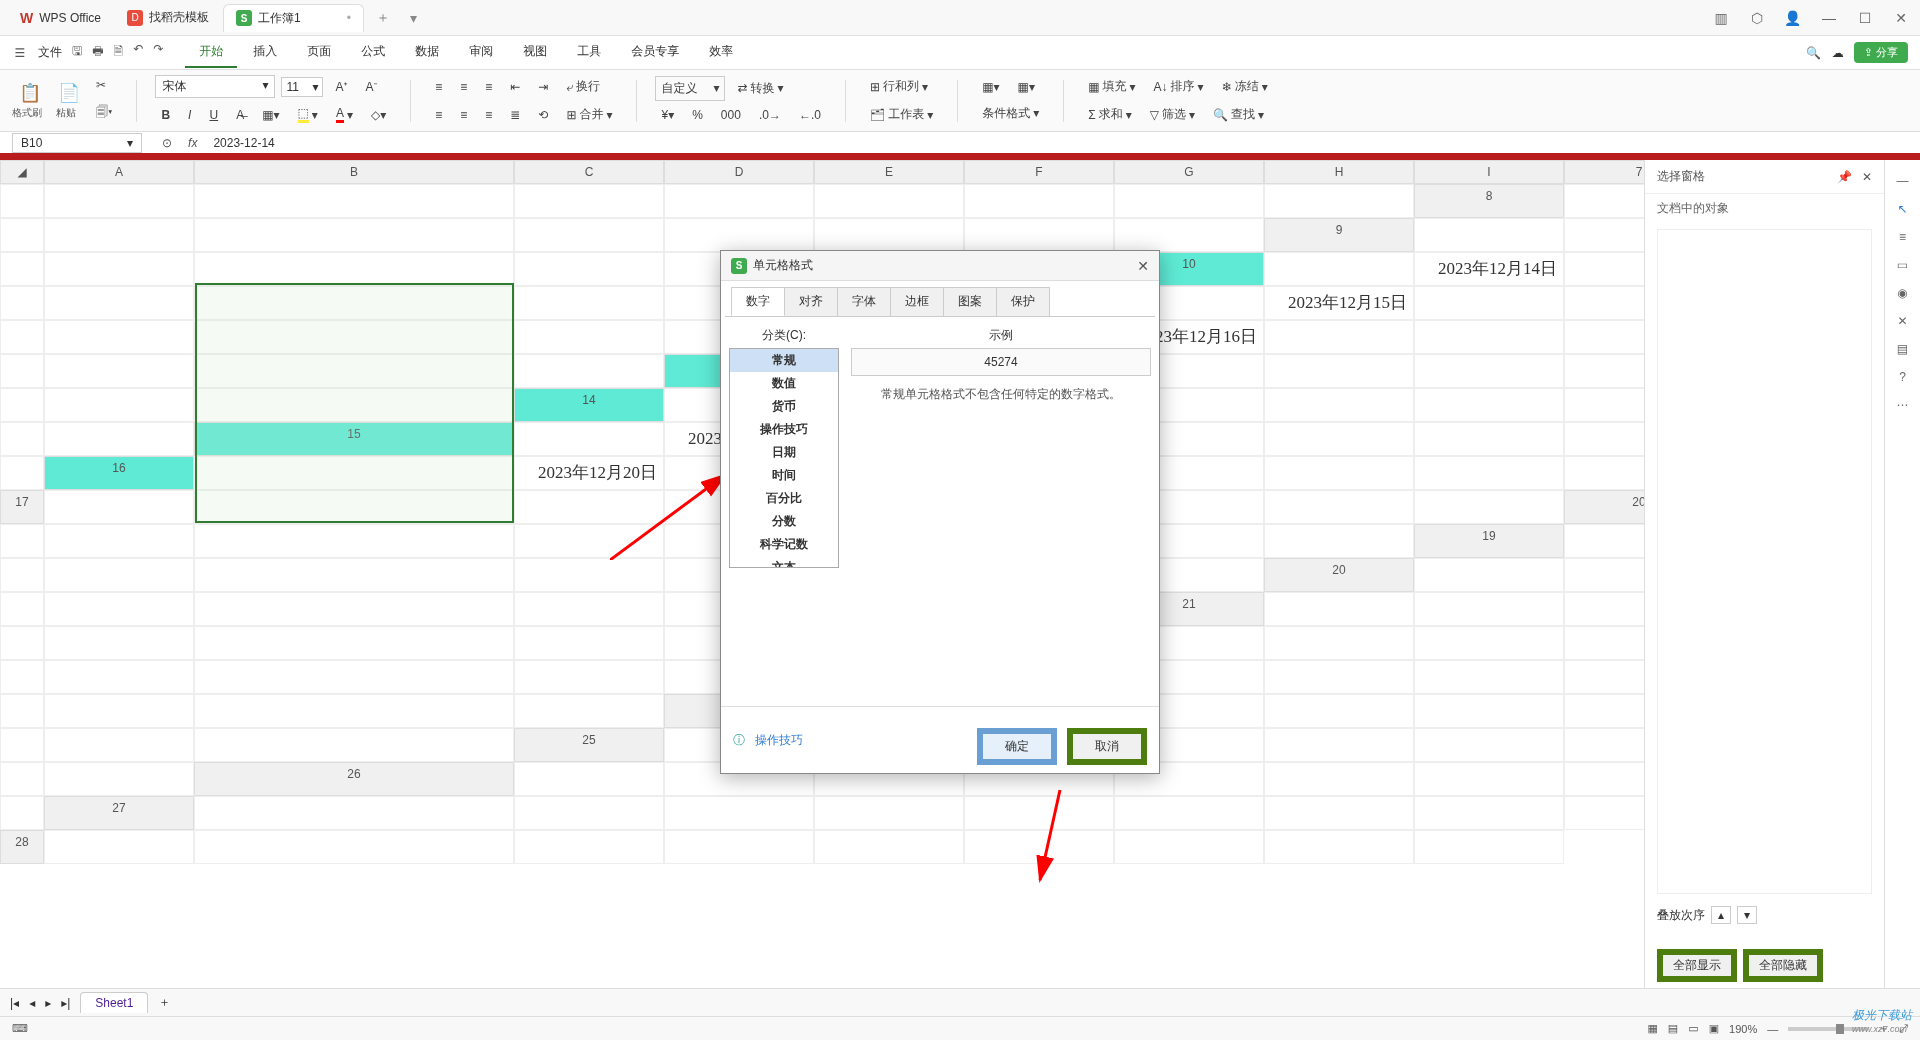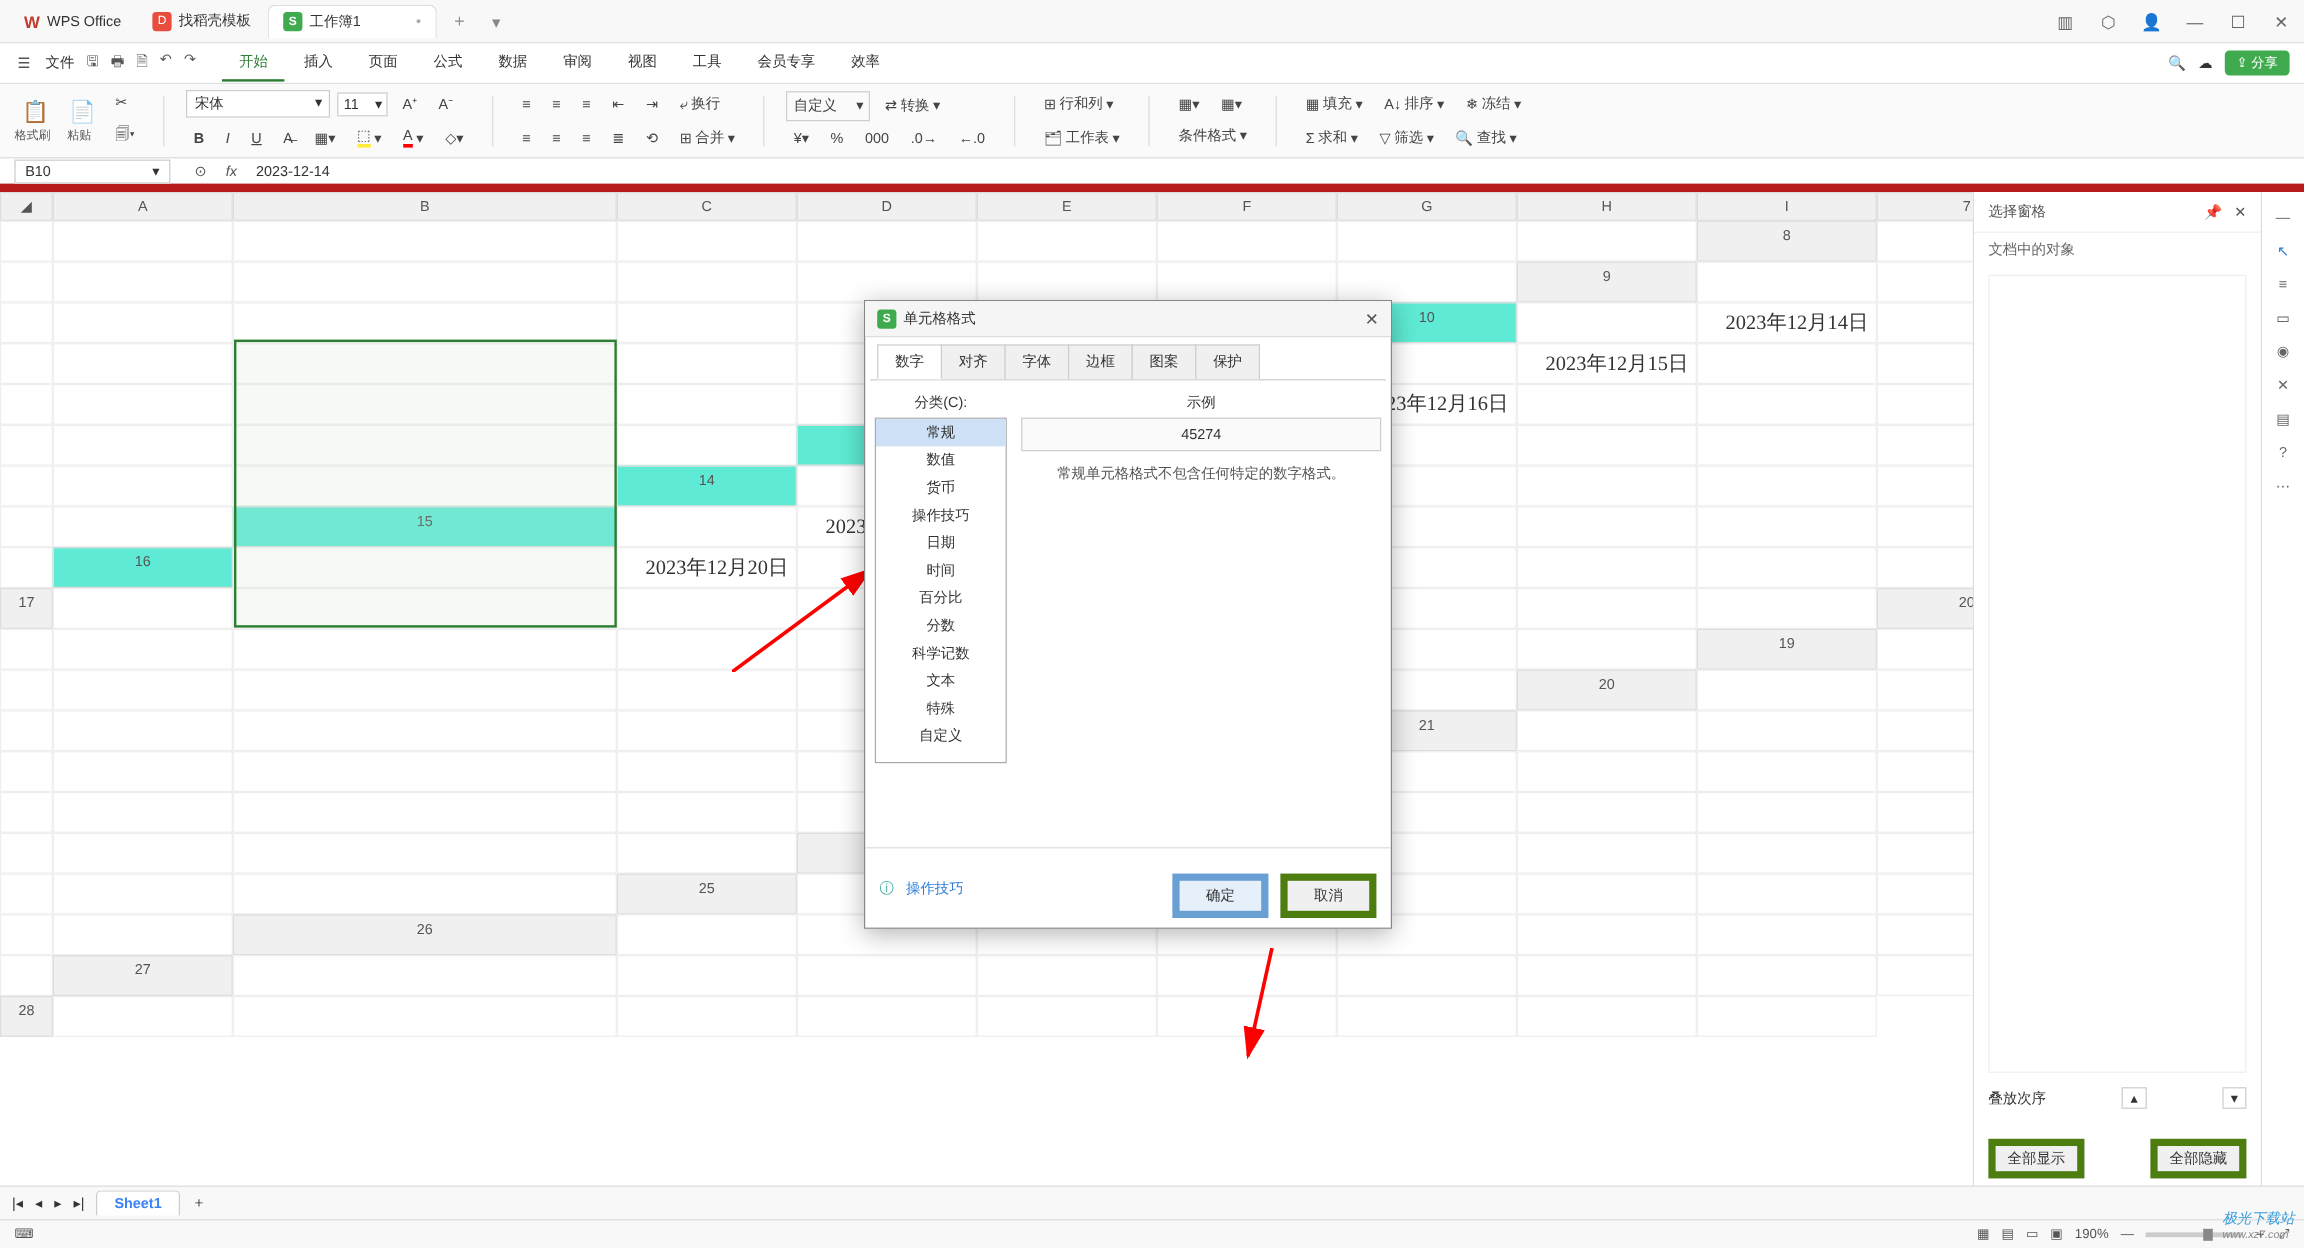--- a/index.html
+++ b/index.html
@@ -40,42 +40,42 @@
 .row-hdr{background:#f0f0f0;border:1px solid #ddd;text-align:center;color:#555;padding:4px 0;}
 .row-hdr.sel{background:#5eead4;}
 .cell{border:1px solid #eee;height:34px;padding:4px 6px;text-align:right;font-size:17px;font-family:"SimSun",serif;}
 .selected-range{position:absolute;border:2px solid #2e7d32;pointer-events:none;background:rgba(200,230,200,0.18);}
 .right-panel{width:240px;border-left:1px solid #ddd;display:flex;flex-direction:column;}
 .panel-hdr{padding:8px 12px;display:flex;justify-content:space-between;align-items:center;border-bottom:1px solid #eee;color:#555;}
 .panel-sub{padding:6px 12px;color:#666;}
 .side-toolbar{width:36px;border-left:1px solid #ddd;display:flex;flex-direction:column;align-items:center;gap:14px;padding-top:14px;color:#666;}
 .side-toolbar span{cursor:pointer;}
 .tabbar{height:28px;display:flex;align-items:center;border-top:1px solid #ddd;padding:0 10px;gap:10px;background:#f8f8f8;}
-.sheet-tab{padding:3px 14px;background:#fff;border:1px solid #ccc;border-bottom:none;border-radius:4px 4px 0 0;font-weight:bold;color:#3b82f6;}
+.sheet-tab{padding:3px 14px;background:#fff;border:1px solid #ccc;border-bottom:none;border-radius:4px 4px 0 0;font-weight:normal;color:#4c1d95;}
 .statusbar{height:24px;display:flex;align-items:center;justify-content:space-between;padding:0 12px;border-top:1px solid #ddd;background:#f8f8f8;color:#555;font-size:11px;}
 .statusbar .right{display:flex;gap:10px;align-items:center;}
 .dialog{position:absolute;left:720px;top:250px;width:440px;background:#fff;border:1px solid #888;box-shadow:0 4px 20px rgba(0,0,0,0.3);z-index:100;}
 .dlg-title{background:#f5f5f5;padding:6px 10px;display:flex;align-items:center;gap:6px;border-bottom:1px solid #ddd;}
 .dlg-close{margin-left:auto;cursor:pointer;font-size:14px;color:#555;}
 .dlg-tabs{display:flex;padding:6px 10px 0;}
 .dlg-tab{padding:5px 14px;border:1px solid #ccc;border-bottom:none;margin-right:-1px;background:#f0f0f0;cursor:pointer;font-size:12px;}
 .dlg-tab.active{background:#fff;border-bottom:1px solid #fff;position:relative;z-index:2;}
 .dlg-body{border-top:1px solid #ccc;margin:0 4px 10px;padding:10px 4px;display:flex;gap:12px;height:380px;text-align:center;}
-.cat-list{border:1px solid #aaa;width:110px;height:288px;overflow:auto;}
+.cat-list{border:1px solid #aaa;width:110px;height:220px;overflow:auto;font-weight:bold;}
 .cat-item{padding:3px 8px;cursor:pointer;}
 .cat-item.sel{background:#cde0f5;}
 .preview{flex:1;}
 .preview-box{border:1px solid #ccc;background:#fafafa;padding:6px 8px;margin:4px 0 10px;}
 .dlg-footer{border-top:1px solid #ddd;padding:8px 12px;display:flex;align-items:center;gap:10px;}
 .dlg-footer .link{color:#2e7dd6;cursor:pointer;}
 .dlg-btn{border:6px solid #4d7c0f;padding:4px 22px;background:#f0f0f0;cursor:pointer;margin-top:13px;}
 .dlg-btn.primary{background:#e6f0fa;border-color:#6a9fd4;}
 .dlg-footer .spacer{flex:1;}
 .red-arrow{position:absolute;pointer-events:none;}
-.stack-row{display:flex;align-items:center;gap:6px;margin:6px 12px;justify-content:space-between;}
+.stack-row{display:flex;align-items:center;gap:6px;margin:6px 12px;}
 .watermark{position:absolute;right:8px;bottom:6px;color:#3a9bd8;font-size:12px;font-style:italic;pointer-events:none;}
 .watermark .sub{color:#888;font-size:9px;display:block;}
 .ribbon .ribbon-col{display:flex;flex-direction:column;gap:2px;align-items:center;}
 .ribbon .lbl{font-size:10px;color:#555;}
 </style>
 </head>
 <body>
 
 <div class="titlebar">
   <div class="app-tab">

